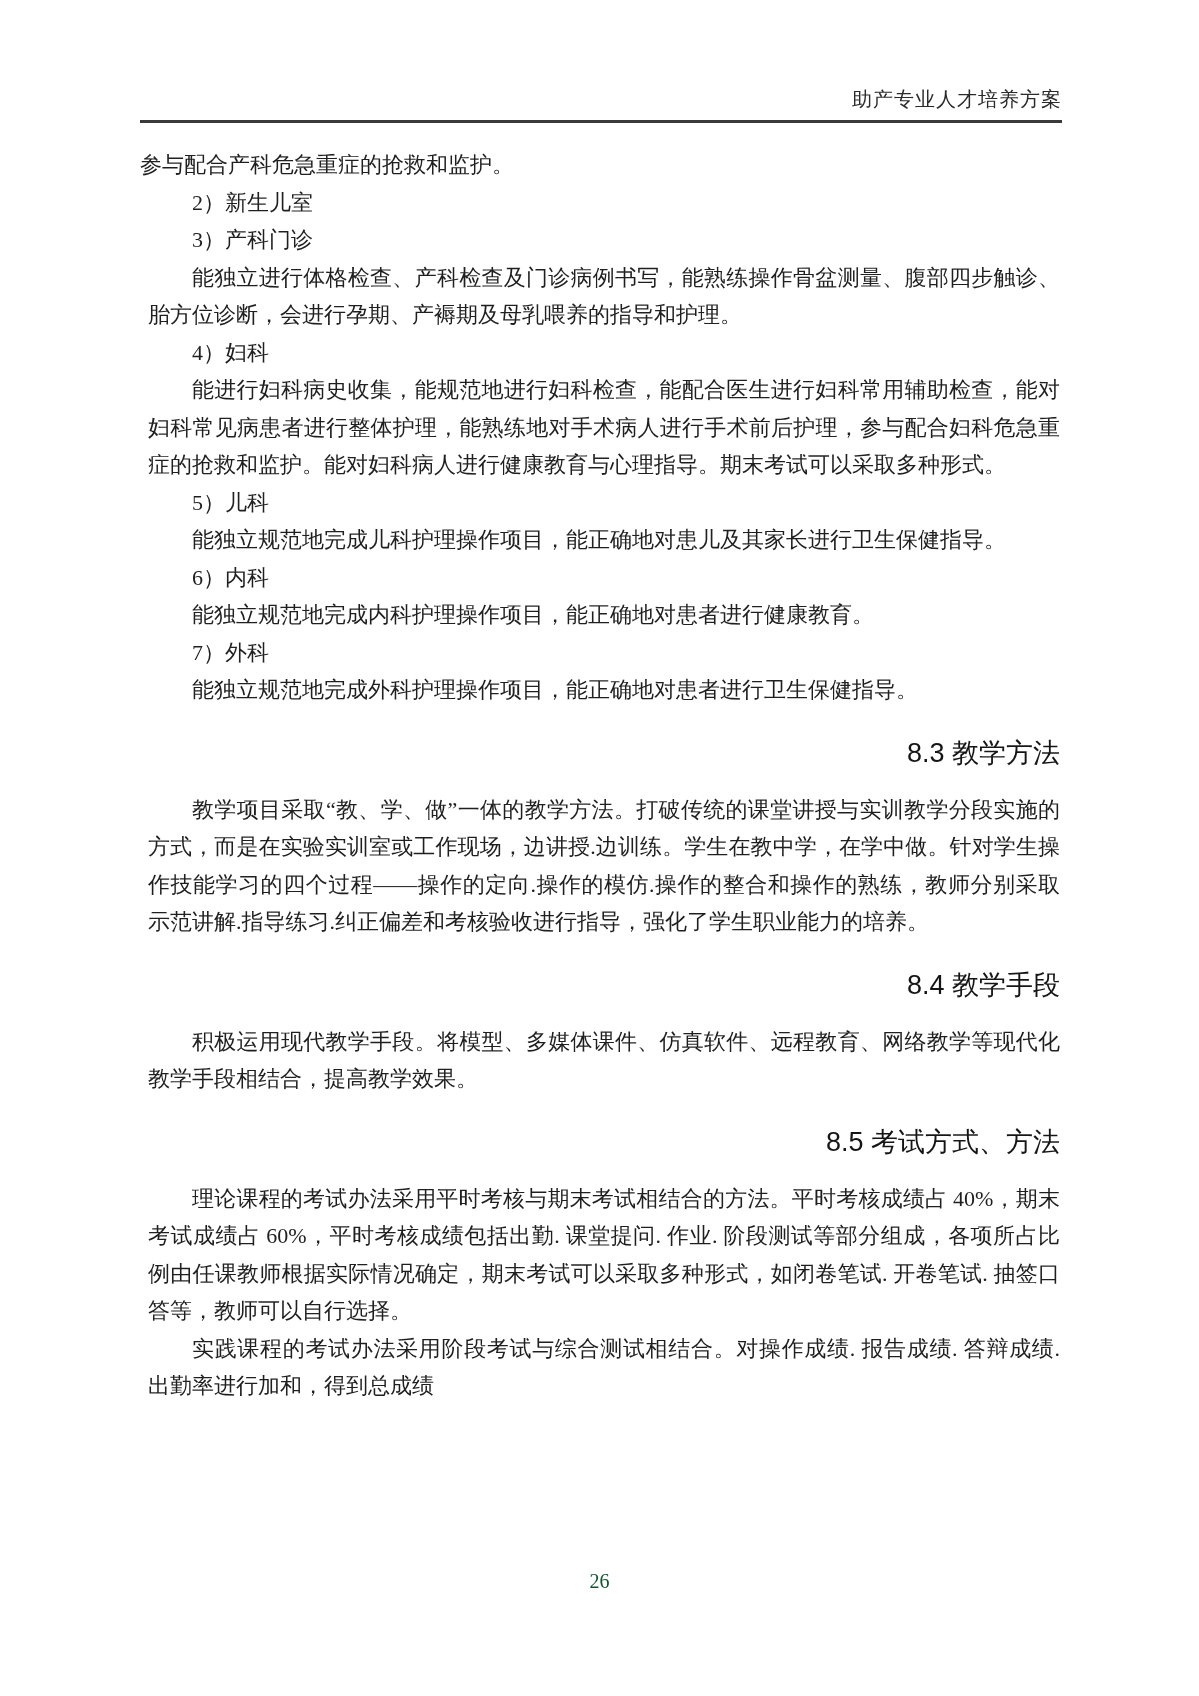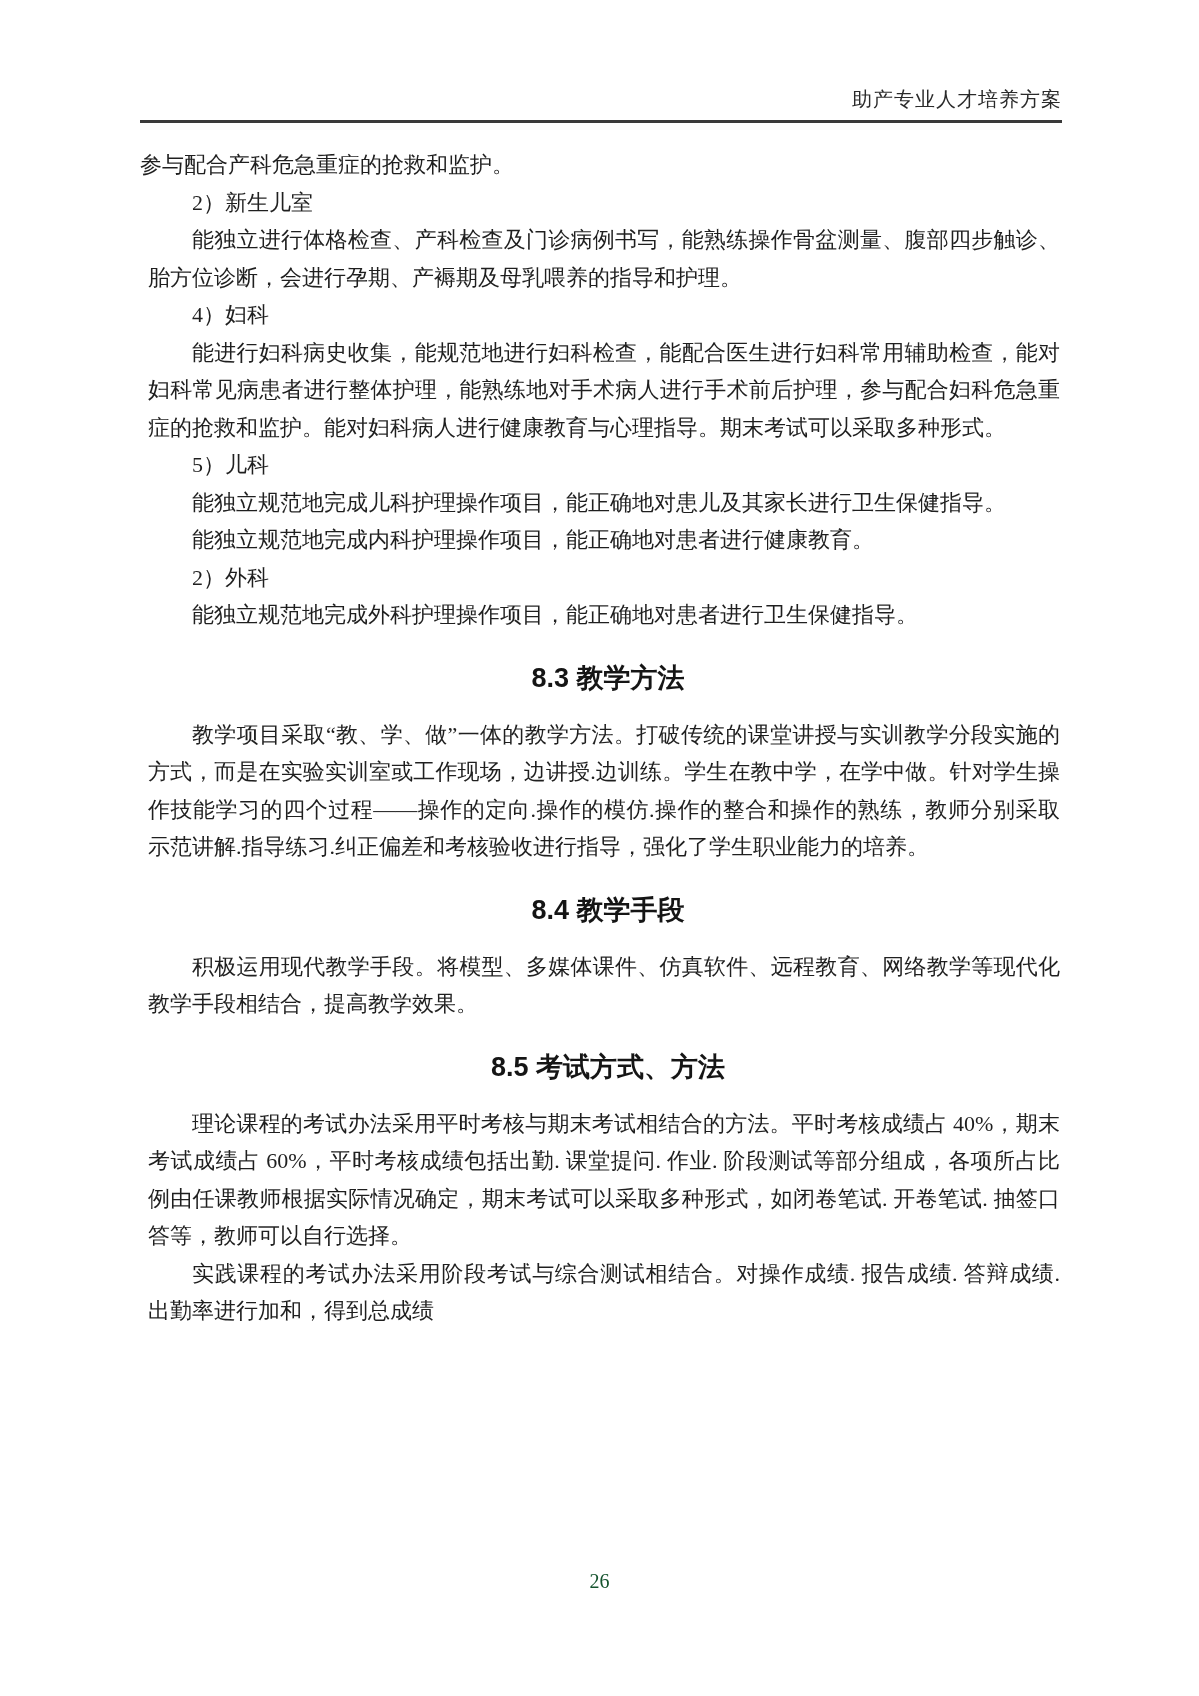--- a/index.html
+++ b/index.html
@@ -52,25 +52,25 @@
   .content p.paragraph,
   .content p.item {
     text-indent: 44px;
     margin-left: 8px;
   }
   .content p.continuation {
     text-indent: 0;
   }
   .content h2.heading {
     font-family: "Liberation Sans", "DejaVu Sans", sans-serif;
-    font-weight: bold;
+    font-weight: normal;
     font-size: 27px;
     line-height: 40px;
     margin: 24px 0 18px 16px;
-    text-align: center;
+    text-align: right;
     text-indent: 0;
     color: #151515;
   }
   .page-footer {
     position: absolute;
     left: 0;
     right: 0;
     top: 1568px;
     text-align: center;
     font-size: 20px;
@@ -84,27 +84,29 @@
 <div class="page">
 
   <header class="page-header">
     <span class="header-title">助产专业人才培养方案</span>
     <div class="header-rule"></div>
   </header>
 
   <main class="content" id="content">
       <p class="continuation">参与配合产科危急重症的抢救和监护。</p>
       <p class="item">2）新生儿室</p>
+      <p class="item">3）产科门诊</p>
       <p class="paragraph">能独立进行体格检查、产科检查及门诊病例书写，能熟练操作骨盆测量、腹部四步触诊、胎方位诊断，会进行孕期、产褥期及母乳喂养的指导和护理。</p>
       <p class="item">4）妇科</p>
       <p class="paragraph">能进行妇科病史收集，能规范地进行妇科检查，能配合医生进行妇科常用辅助检查，能对妇科常见病患者进行整体护理，能熟练地对手术病人进行手术前后护理，参与配合妇科危急重症的抢救和监护。能对妇科病人进行健康教育与心理指导。期末考试可以采取多种形式。</p>
       <p class="item">5）儿科</p>
       <p class="paragraph">能独立规范地完成儿科护理操作项目，能正确地对患儿及其家长进行卫生保健指导。</p>
+      <p class="item">6）内科</p>
       <p class="paragraph">能独立规范地完成内科护理操作项目，能正确地对患者进行健康教育。</p>
-      <p class="item">2）外科</p>
+      <p class="item">7）外科</p>
       <p class="paragraph">能独立规范地完成外科护理操作项目，能正确地对患者进行卫生保健指导。</p>
       <h2 class="heading">8.3 教学方法</h2>
       <p class="paragraph">教学项目采取“教、学、做”一体的教学方法。打破传统的课堂讲授与实训教学分段实施的方式，而是在实验实训室或工作现场，边讲授.边训练。学生在教中学，在学中做。针对学生操作技能学习的四个过程——操作的定向.操作的模仿.操作的整合和操作的熟练，教师分别采取示范讲解.指导练习.纠正偏差和考核验收进行指导，强化了学生职业能力的培养。</p>
       <h2 class="heading">8.4 教学手段</h2>
       <p class="paragraph">积极运用现代教学手段。将模型、多媒体课件、仿真软件、远程教育、网络教学等现代化教学手段相结合，提高教学效果。</p>
       <h2 class="heading">8.5 考试方式、方法</h2>
       <p class="paragraph">理论课程的考试办法采用平时考核与期末考试相结合的方法。平时考核成绩占 40%，期末考试成绩占 60%，平时考核成绩包括出勤. 课堂提问. 作业. 阶段测试等部分组成，各项所占比例由任课教师根据实际情况确定，期末考试可以采取多种形式，如闭卷笔试. 开卷笔试. 抽签口答等，教师可以自行选择。</p>
       <p class="paragraph">实践课程的考试办法采用阶段考试与综合测试相结合。对操作成绩. 报告成绩. 答辩成绩. 出勤率进行加和，得到总成绩</p>
     </main>
 

